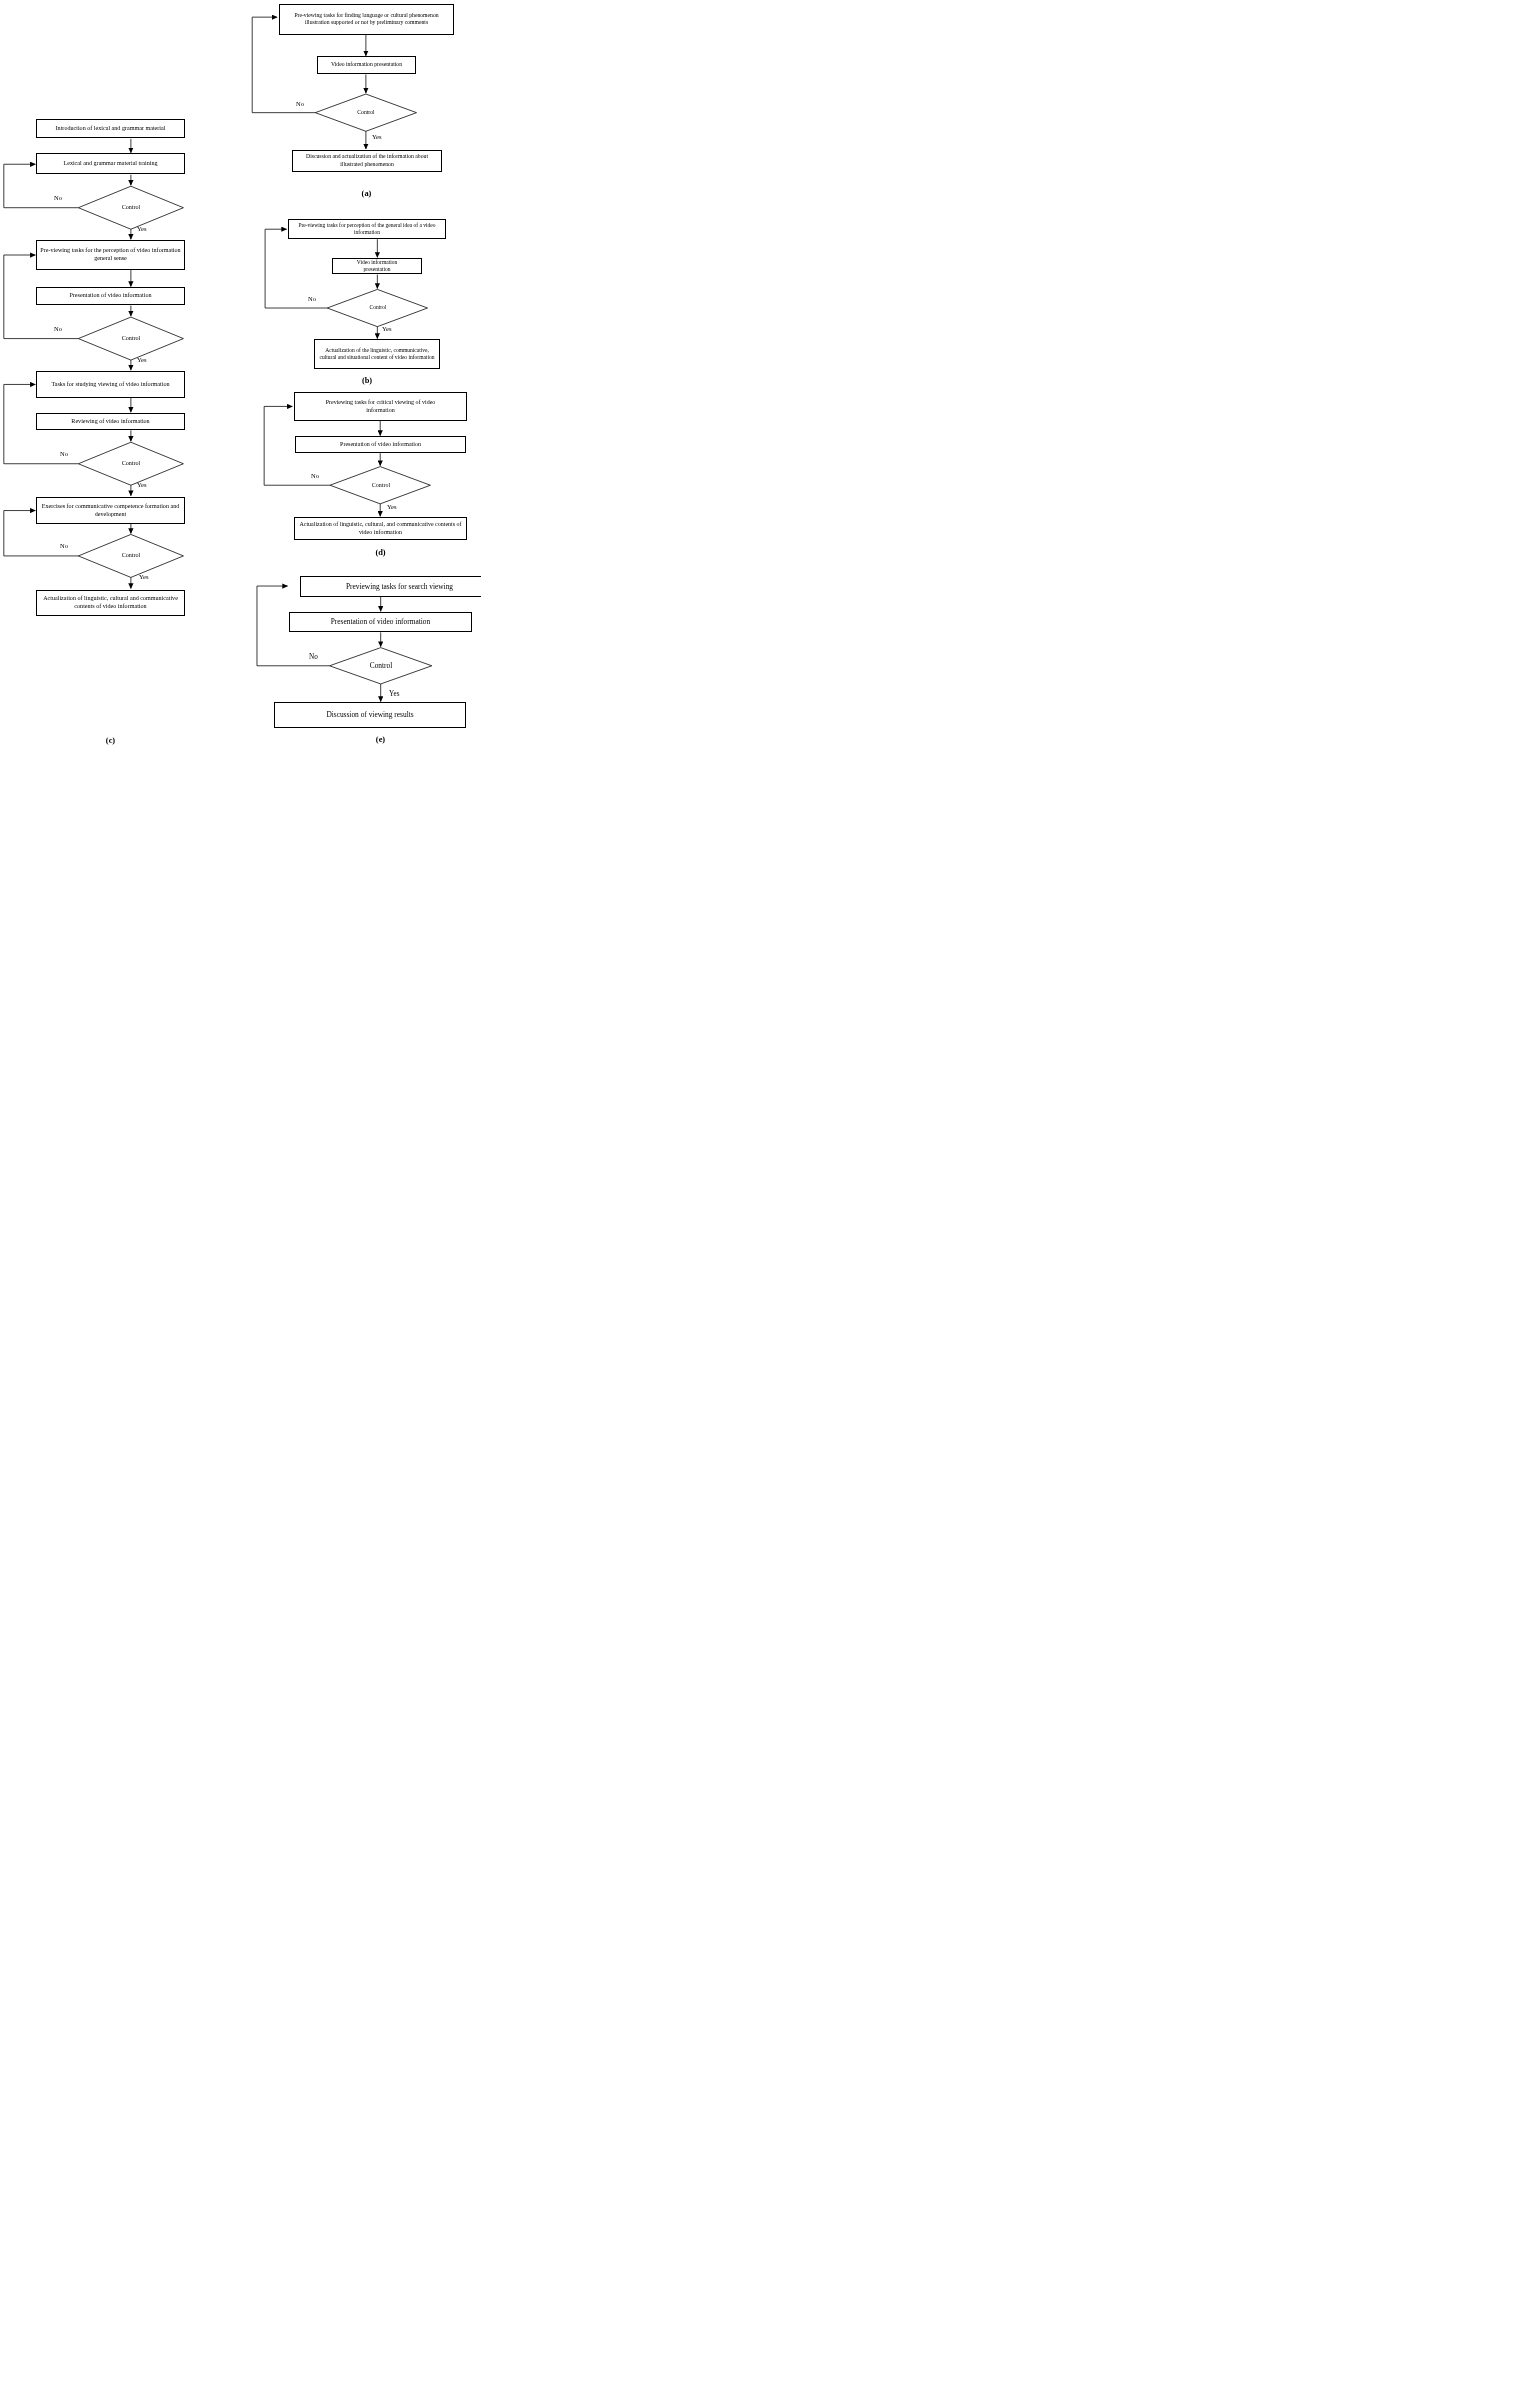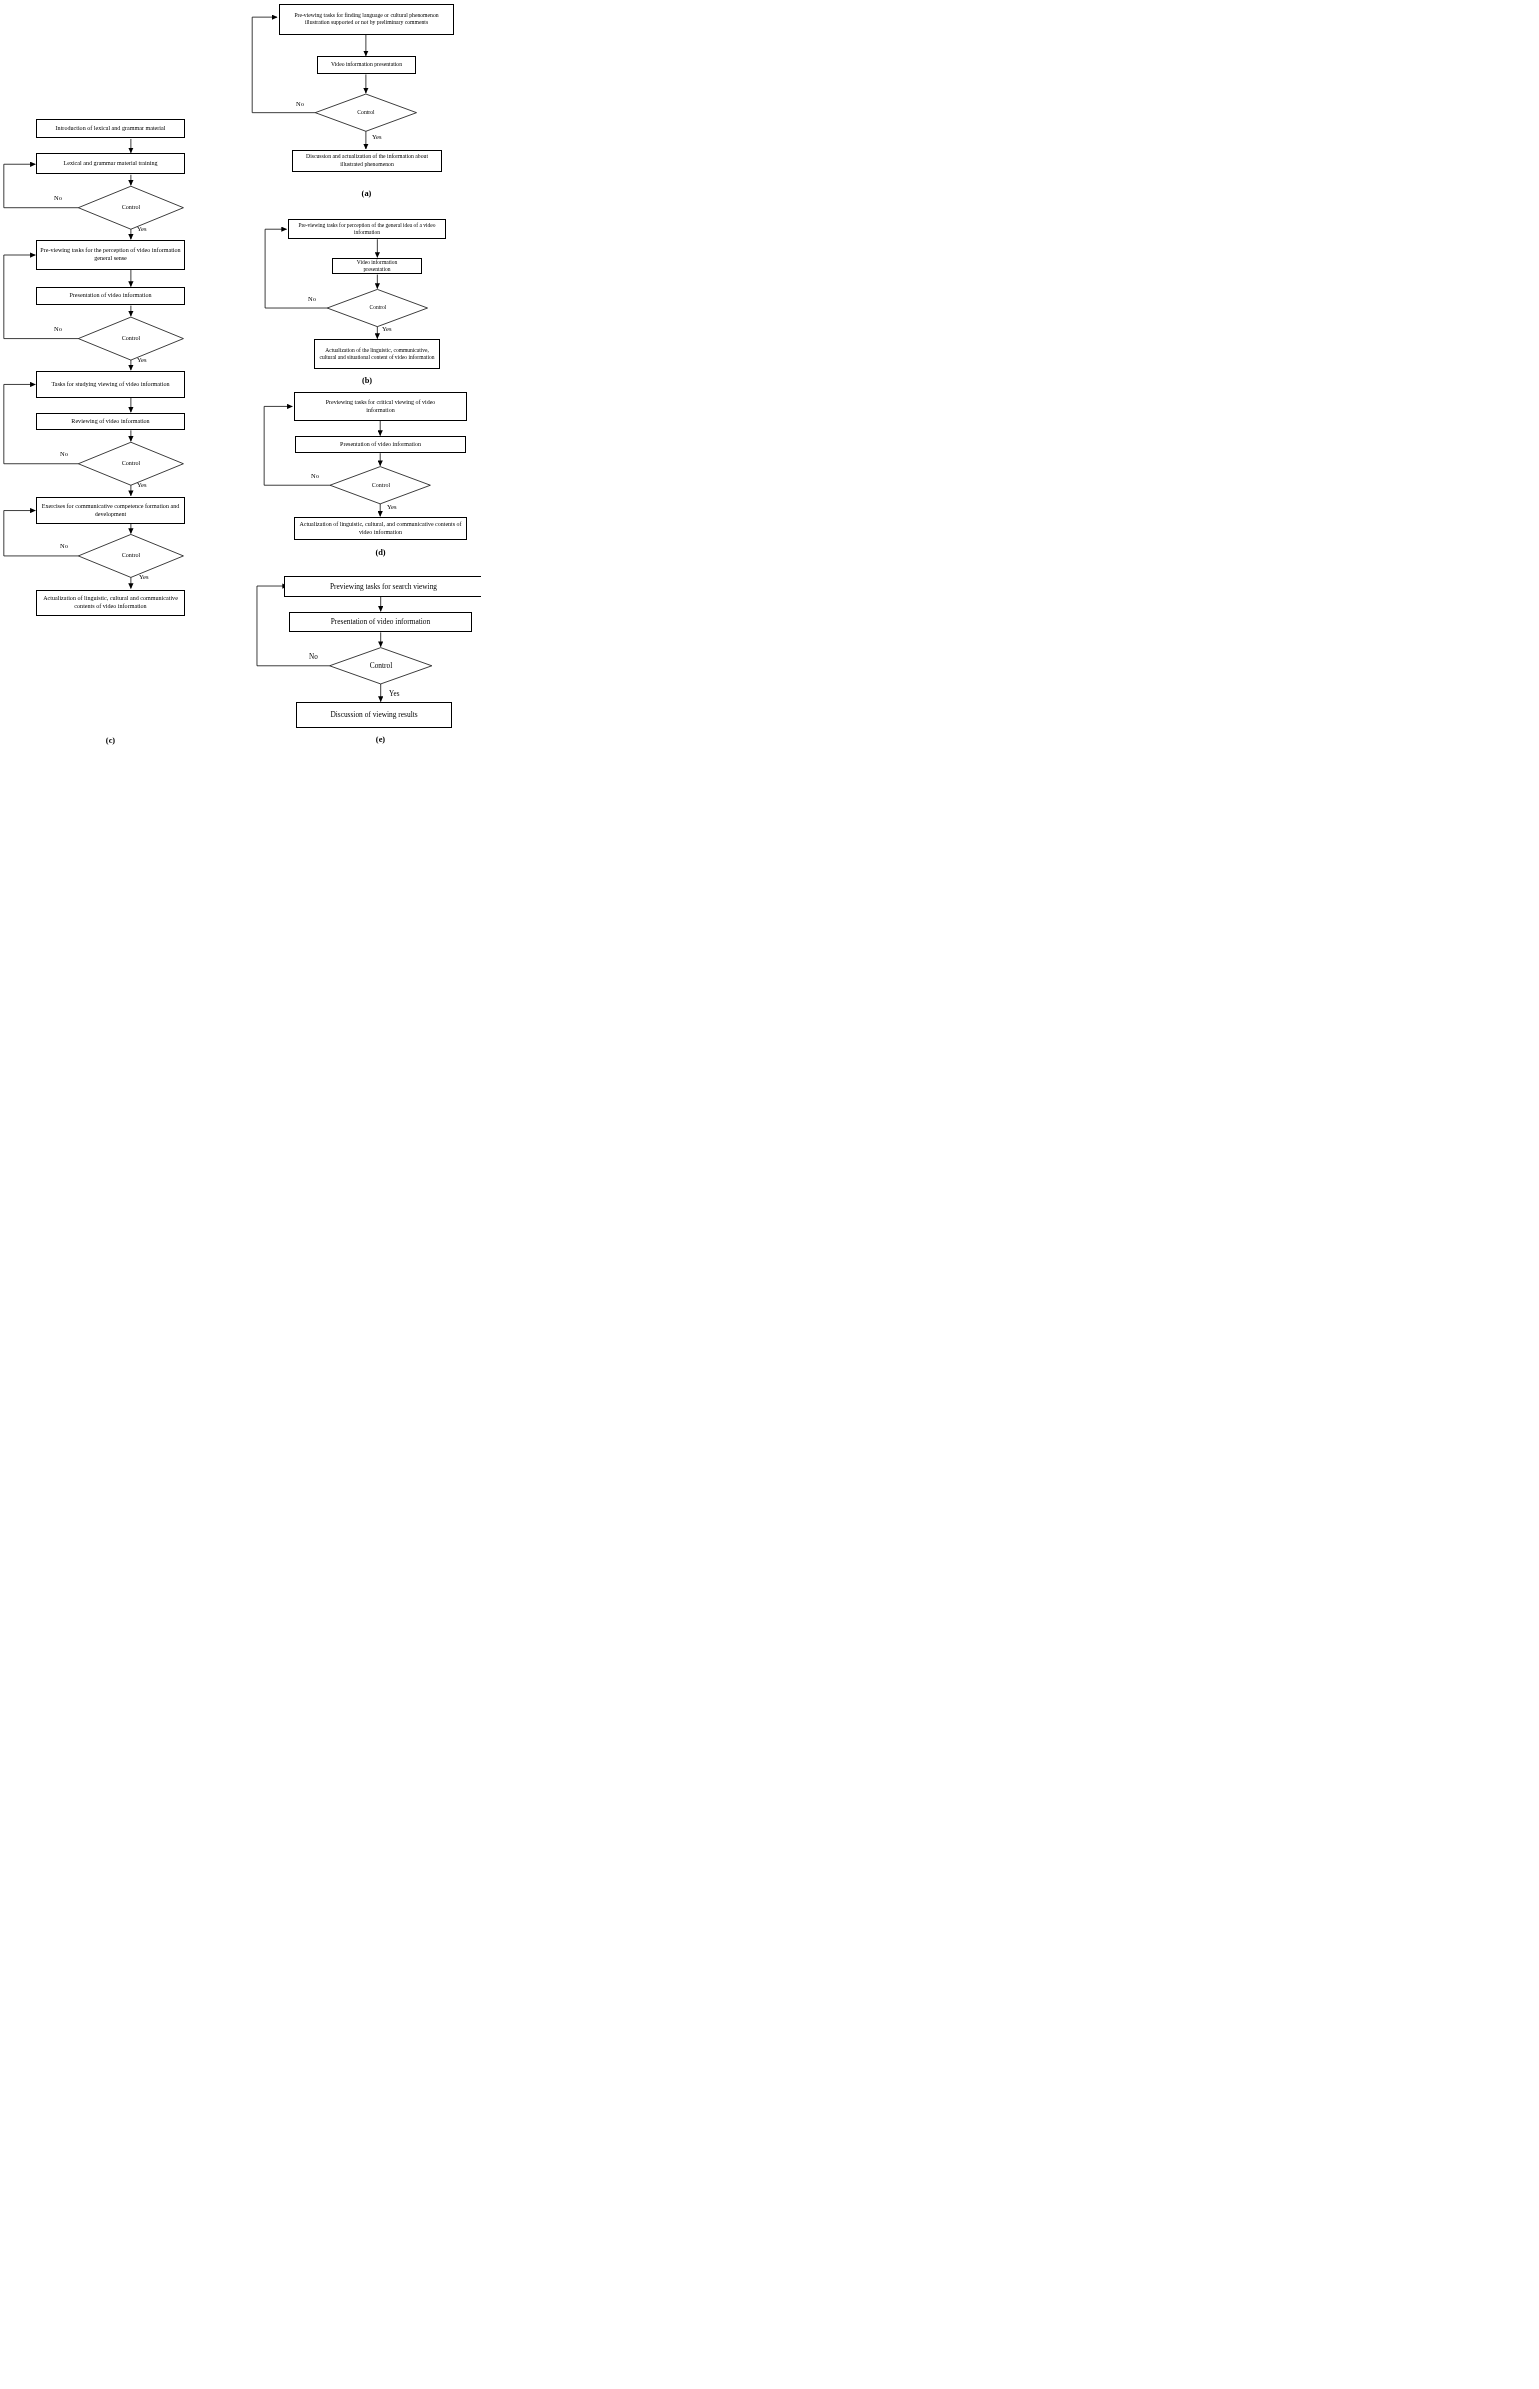--- a/index.html
+++ b/index.html
@@ -155,22 +155,22 @@
   <div class="caption" style="left:36px;top:736px;width:149px;">(c)</div>
 
   <div class="box f-d pad-xl" style="left:294px;top:392px;width:173px;height:29px;">Previewing tasks for critical viewing of video information</div>
   <div class="box f-d" style="left:295px;top:436px;width:171px;height:16.7px;">Presentation of video information</div>
   <div class="dlabel f-d" style="left:357px;top:482px;">Control</div>
   <div class="box f-d" style="left:294px;top:517px;width:173px;height:23px;">Actualization of linguistic, cultural, and communicative contents of video information</div>
   <span class="edge" style="left:311px;top:472px;">No</span>
   <span class="edge" style="left:387px;top:503px;">Yes</span>
   <div class="caption" style="left:294px;top:548px;width:173px;">(d)</div>
 
-  <div class="box f-e" style="left:284px;top:576px;width:199px;height:20.5px;">Previewing tasks for search viewing</div>
+  <div class="box f-e" style="left:300px;top:576px;width:199px;height:20.5px;">Previewing tasks for search viewing</div>
   <div class="box f-e" style="left:289px;top:612px;width:183px;height:20px;">Presentation of video information</div>
   <div class="dlabel f-e" style="left:357px;top:661px;">Control</div>
-  <div class="box f-e" style="left:296px;top:702px;width:156px;height:26px;">Discussion of viewing results</div>
+  <div class="box f-e" style="left:274px;top:702px;width:192px;height:26px;">Discussion of viewing results</div>
   <span class="edge edge-lg" style="left:309px;top:653px;">No</span>
   <span class="edge edge-lg" style="left:389px;top:690px;">Yes</span>
   <div class="caption" style="left:289px;top:735px;width:183px;">(e)</div>
 
 </div>
 
 
 </body></html>

